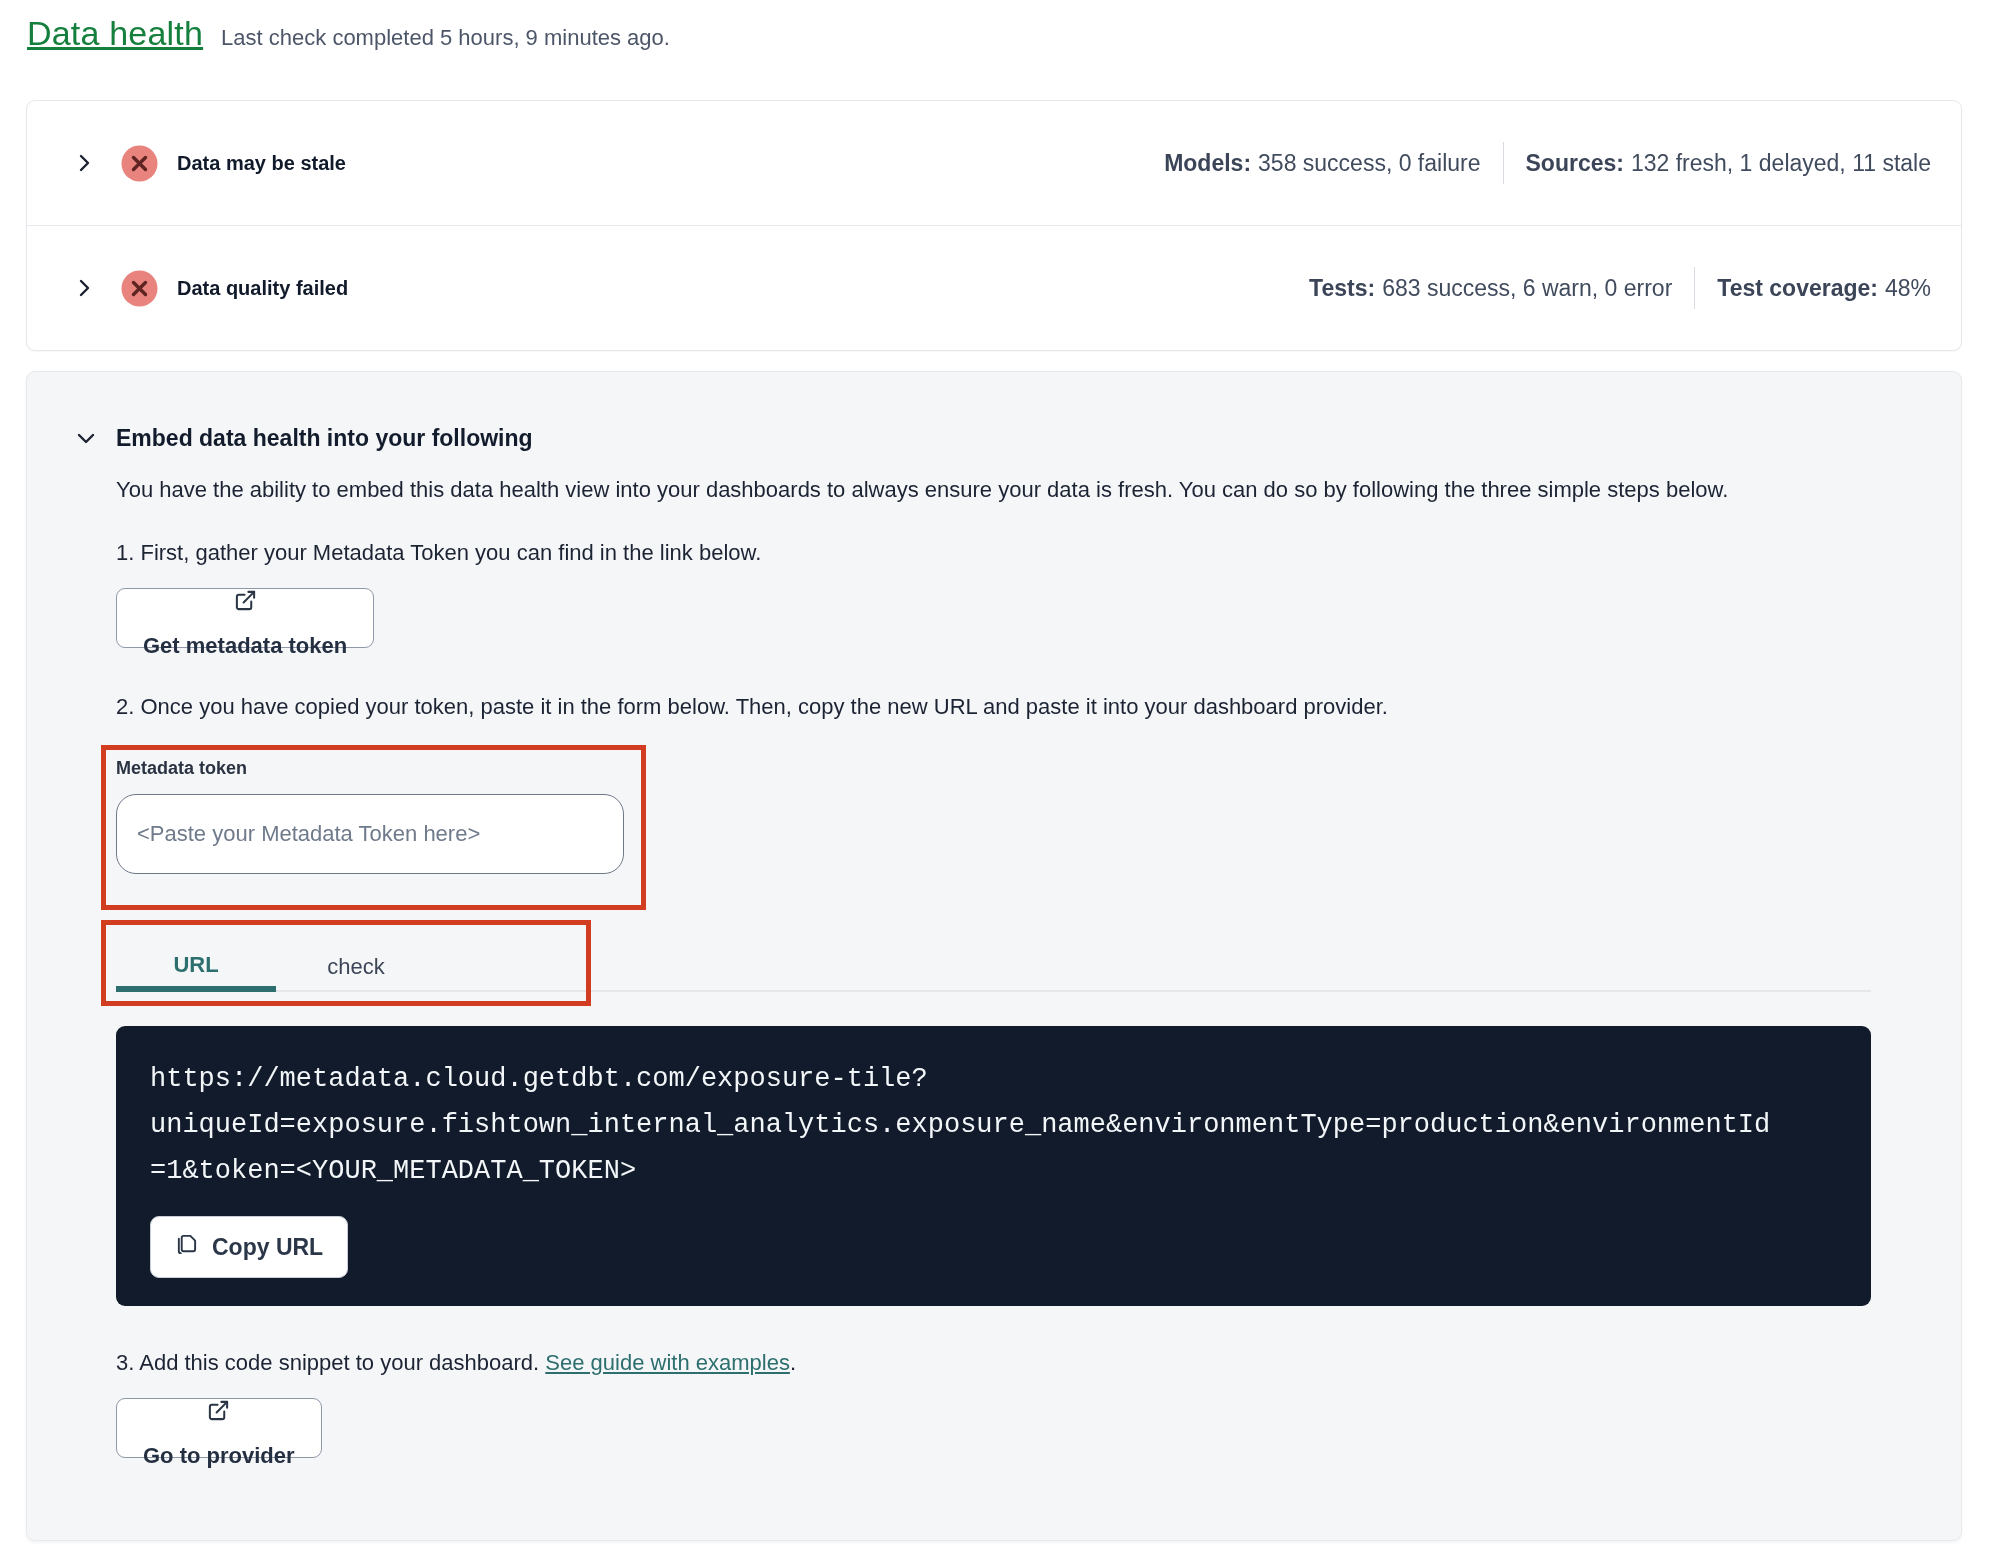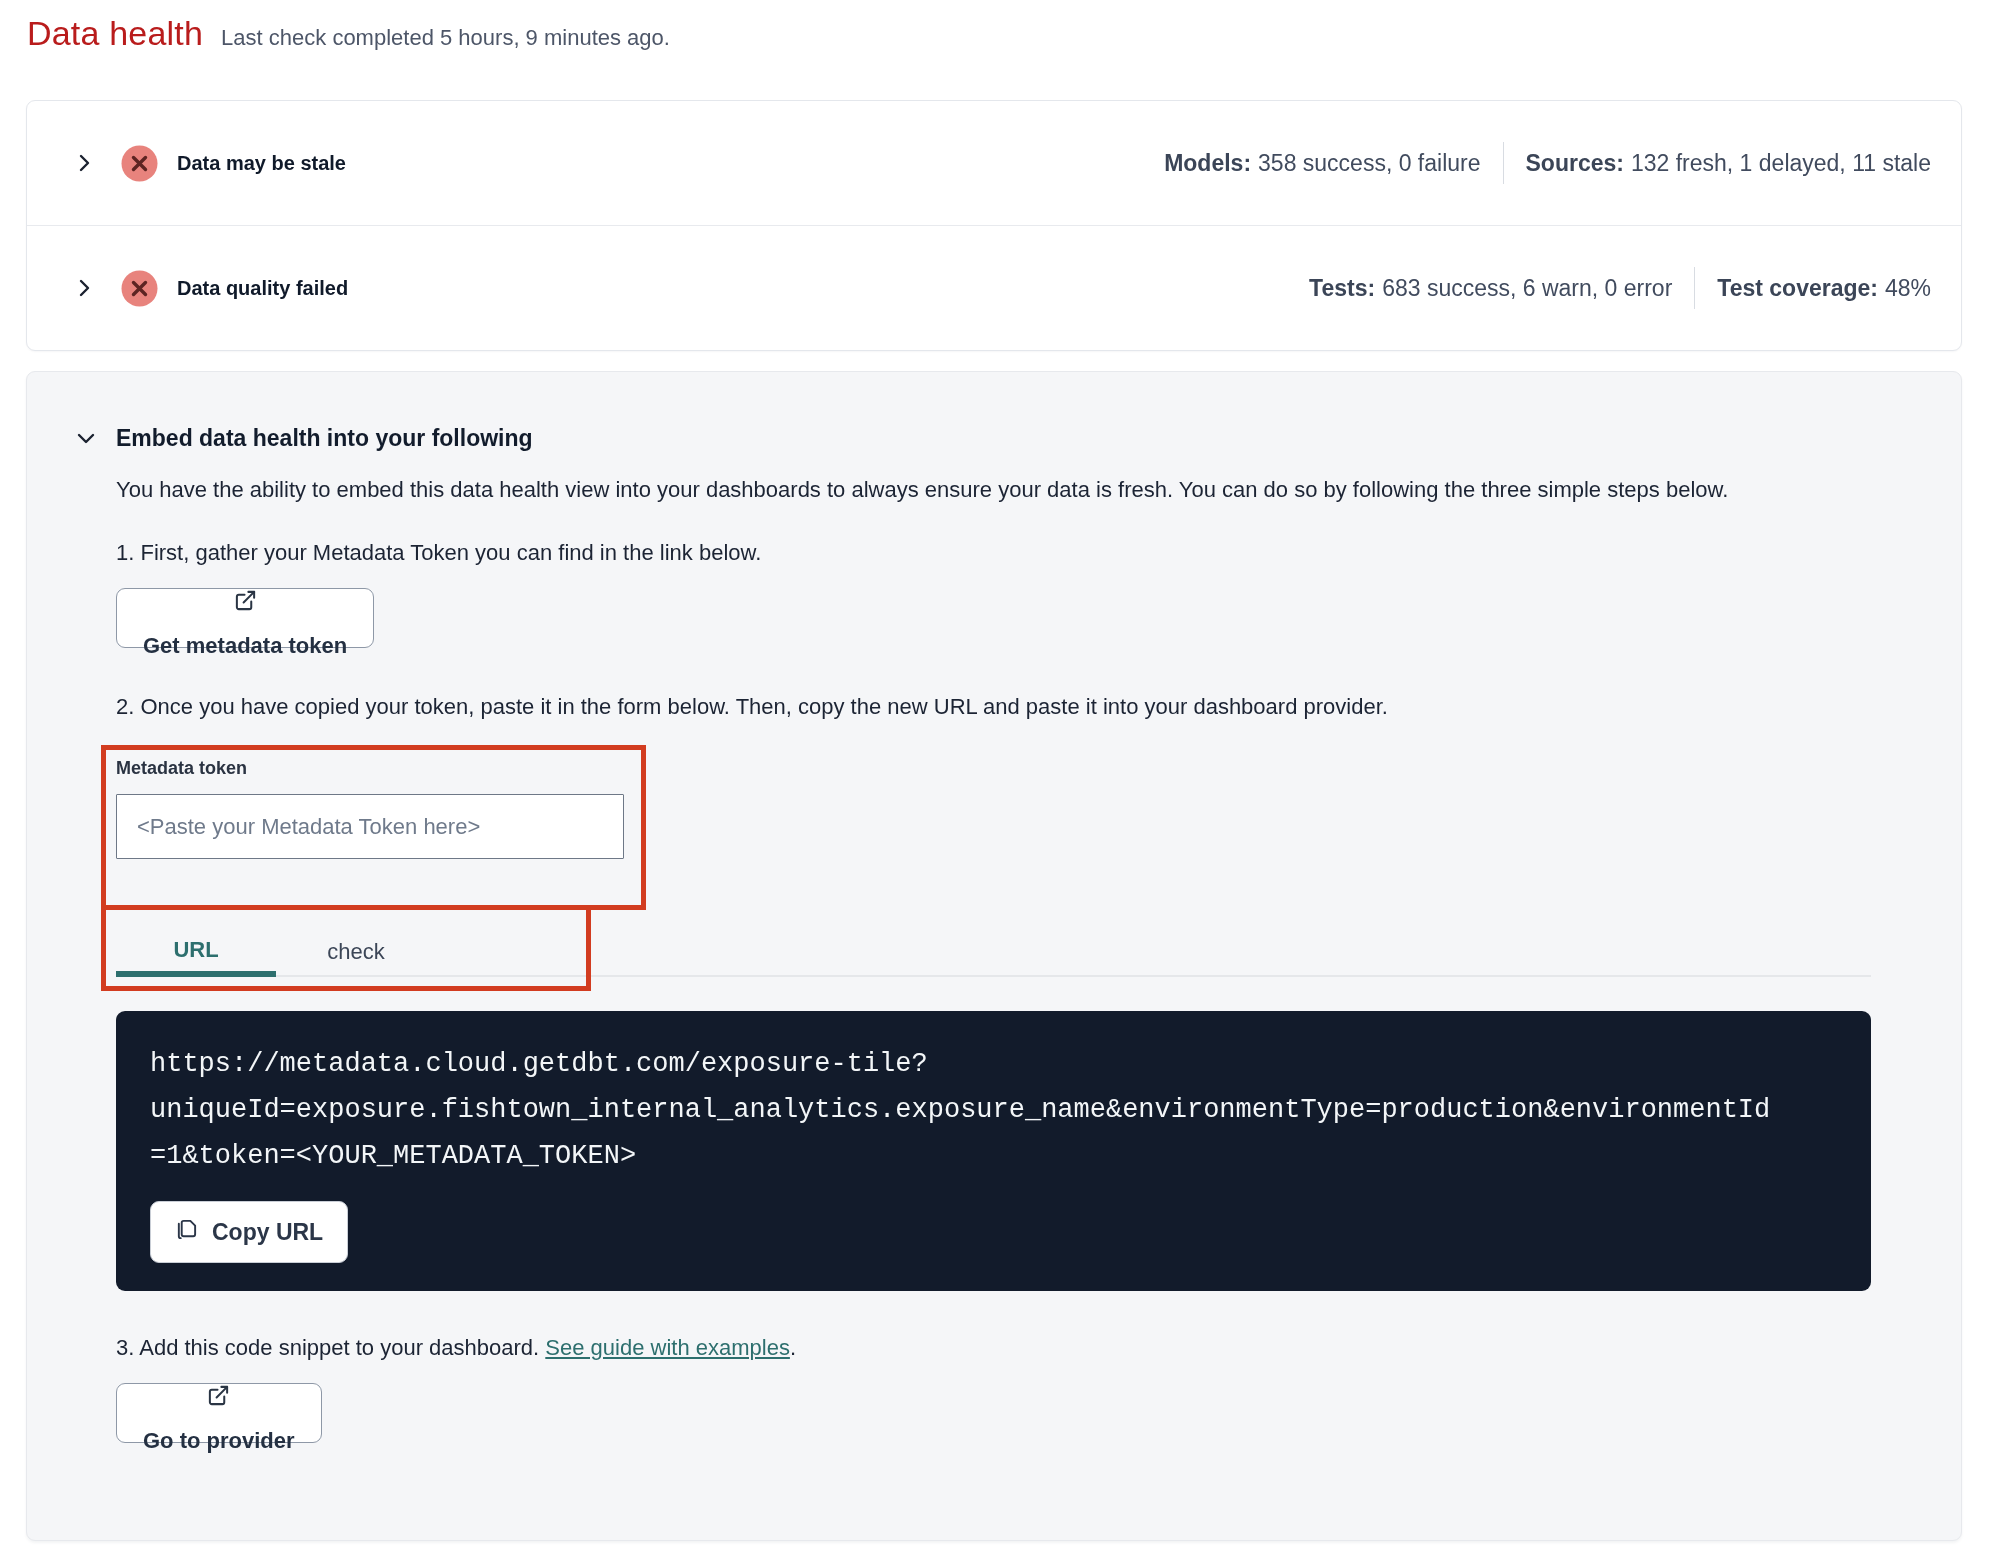--- a/index.html
+++ b/index.html
@@ -11,21 +11,21 @@
     position:relative;
     overflow:hidden;
   }
 
   
   .page-header{
     display:flex; align-items:baseline; gap:18px;
     padding:14px 0 0 27px; height:62px;
   }
   .page-header h1{
-    margin:0; font-size:34px; font-weight:500; color:#b91c1c; letter-spacing:.2px;
+    margin:0; font-size:34px; font-weight:500; color:#15803d; letter-spacing:.2px;text-decoration:underline;
   }
   .page-header .subtitle{ font-size:22px; color:#4d5668; }
 
   
   .status-panel{
     margin:38px 28px 0 26px;
     background:#ffffff;
     border:1px solid #e4e7ec;
     border-radius:9px;
     box-shadow:0 1px 2px rgba(20,30,50,.04);
@@ -83,22 +83,22 @@
     flex-direction:column;
   }
   .btn-step1{ margin-top:20px; }
   .btn-step3{ margin-top:20px; }
   .outline-btn svg{ color:#2a3544; }
 
   
   .token-group{ position:relative; margin-top:36px; width:508px; }
   .token-label{ display:block; font-size:18px; font-weight:700; color:#2a3342; height:24px; }
   .token-input{
-    margin-top:12px; width:508px; height:65px;
-    border:1.5px solid #6e7887; border-radius:1px;
+    margin-top:12px; width:508px; height:80px;
+    border:1.5px solid #6e7887; border-radius:20px;
     background:#ffffff; padding:16px 20px;
     font-family:"Liberation Sans", sans-serif;
     font-size:22px; color:#2a3342;
   }
   .token-input::placeholder{ color:#6f7a8b; opacity:1; }
   .annotation-box{
     position:absolute; border:5px solid #d23c20;
     pointer-events:none; z-index:3;
   }
   .ann-token{ left:-15px; top:-13px; width:545px; height:165px; }

